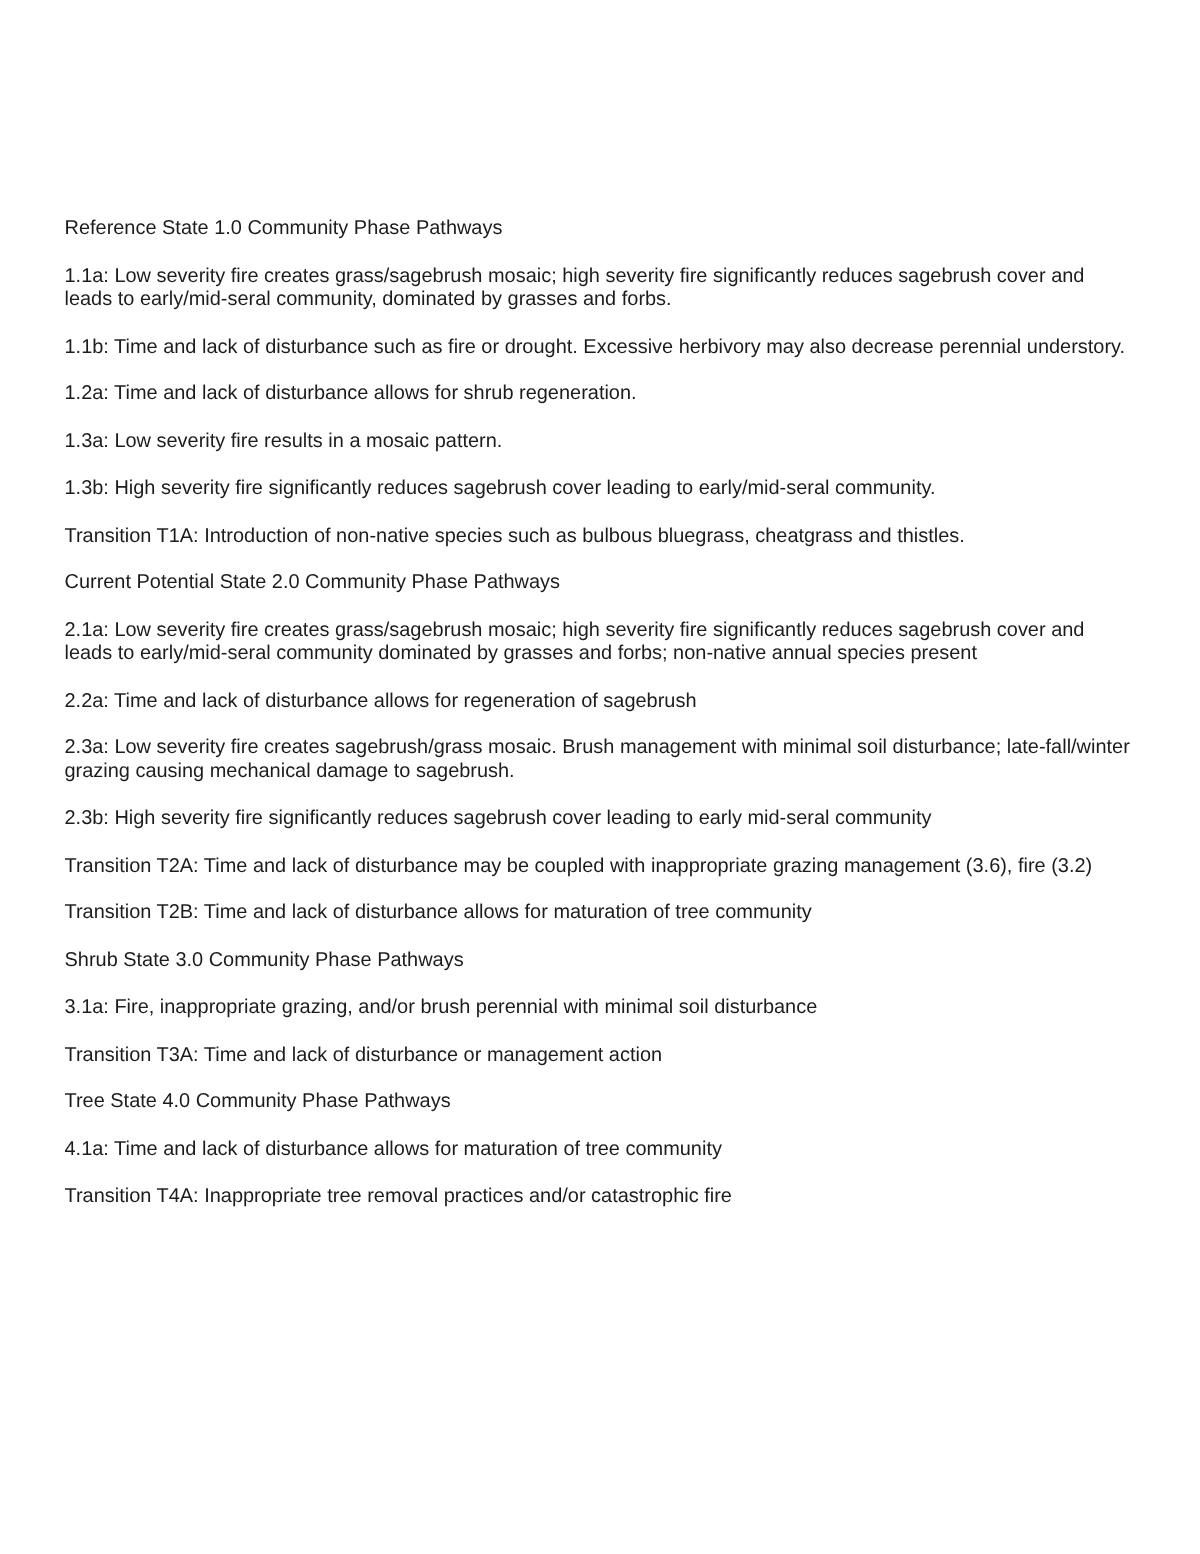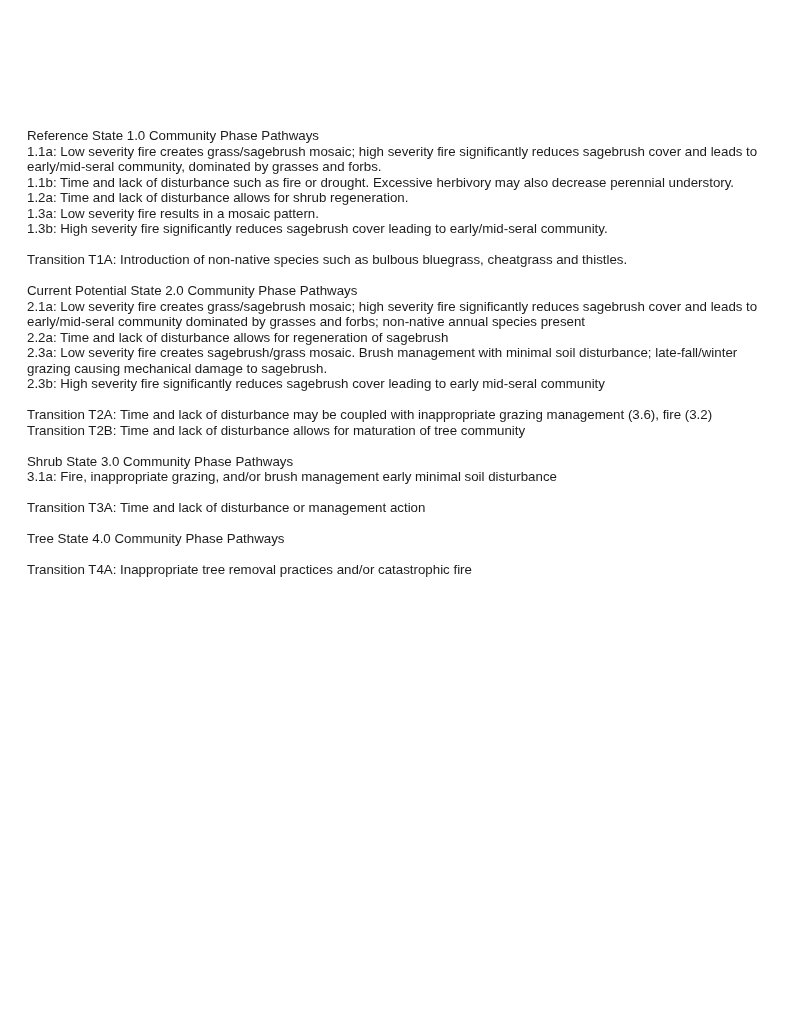--- a/index.html
+++ b/index.html
@@ -18,21 +18,21 @@
     box-sizing: border-box;
     width: 800px;
     height: 1036px;
     padding: 128px 28px 0 27px;
     background: #ffffff;
   }
   .doc-block {
     margin: 0 0 15.5px 0;
   }
   .doc-block p {
-    margin: 0;
+    margin: 16px;
     font-size: 13.3px;
     line-height: 15.5px;
     font-weight: 400;
     letter-spacing: 0;
     word-spacing: 0;
   }
 </style>
 </head>
 <body>
 
@@ -59,28 +59,29 @@
     <p>2.3b: High severity fire significantly reduces sagebrush cover leading to early mid-seral community</p>
   </div>
 
   <div class="doc-block">
     <p>Transition T2A: Time and lack of disturbance may be coupled with inappropriate grazing management (3.6), fire (3.2)</p>
     <p>Transition T2B: Time and lack of disturbance allows for maturation of tree community</p>
   </div>
 
   <div class="doc-block">
     <p>Shrub State 3.0 Community Phase Pathways</p>
-    <p>3.1a: Fire, inappropriate grazing, and/or brush management early minimal soil disturbance</p>
+    <p>3.1a: Fire, inappropriate grazing, and/or brush perennial with minimal soil disturbance</p>
   </div>
 
   <div class="doc-block">
     <p>Transition T3A: Time and lack of disturbance or management action</p>
   </div>
 
   <div class="doc-block">
     <p>Tree State 4.0 Community Phase Pathways</p>
+    <p>4.1a: Time and lack of disturbance allows for maturation of tree community</p>
   </div>
 
   <div class="doc-block">
     <p>Transition T4A: Inappropriate tree removal practices and/or catastrophic fire</p>
   </div>
 
 </div>
 
 </body></html>

